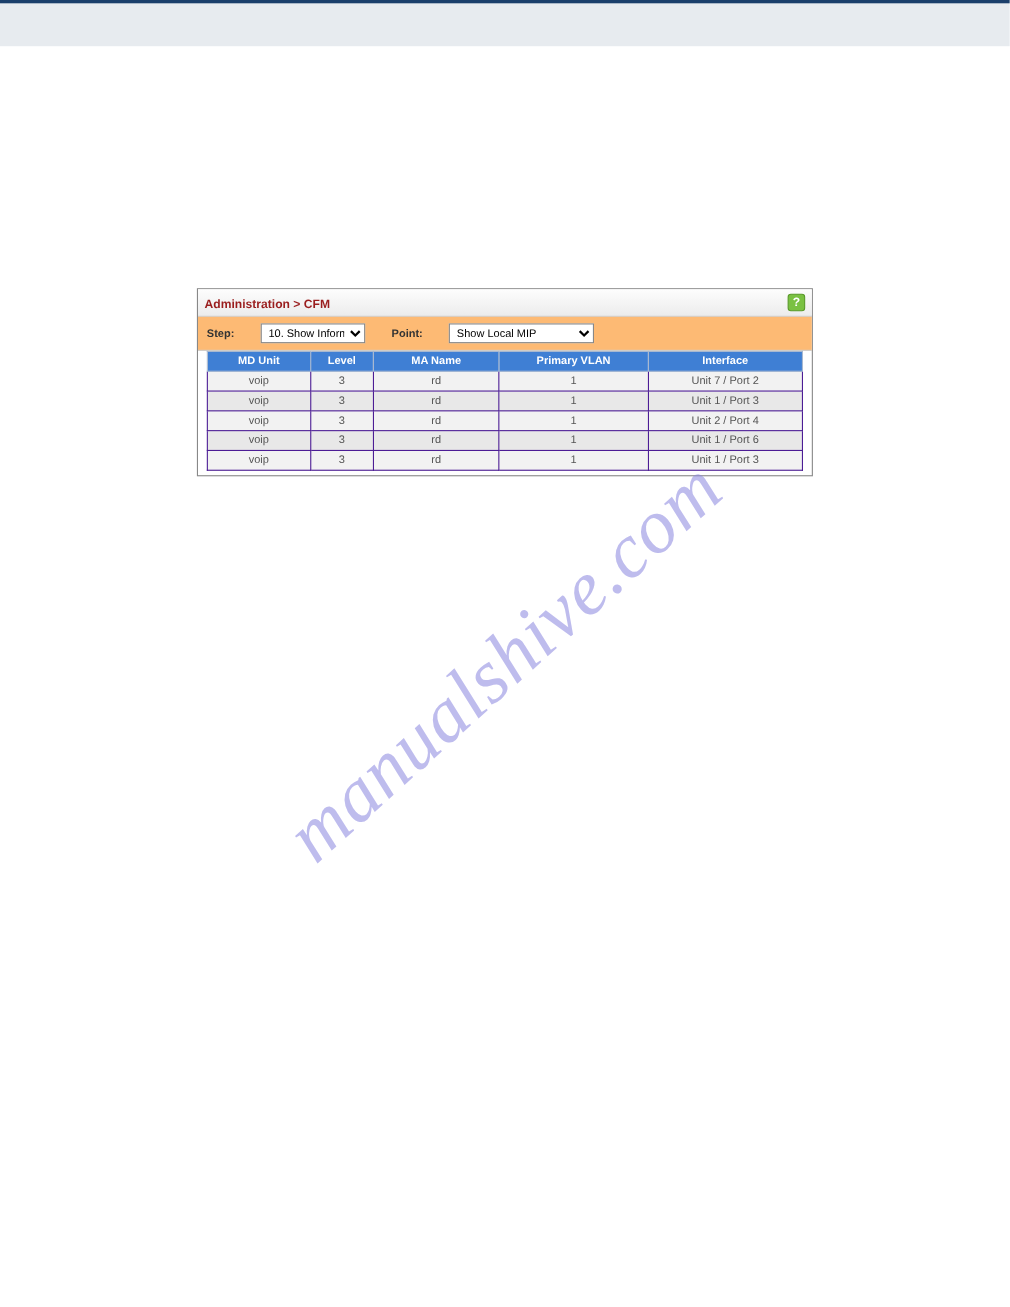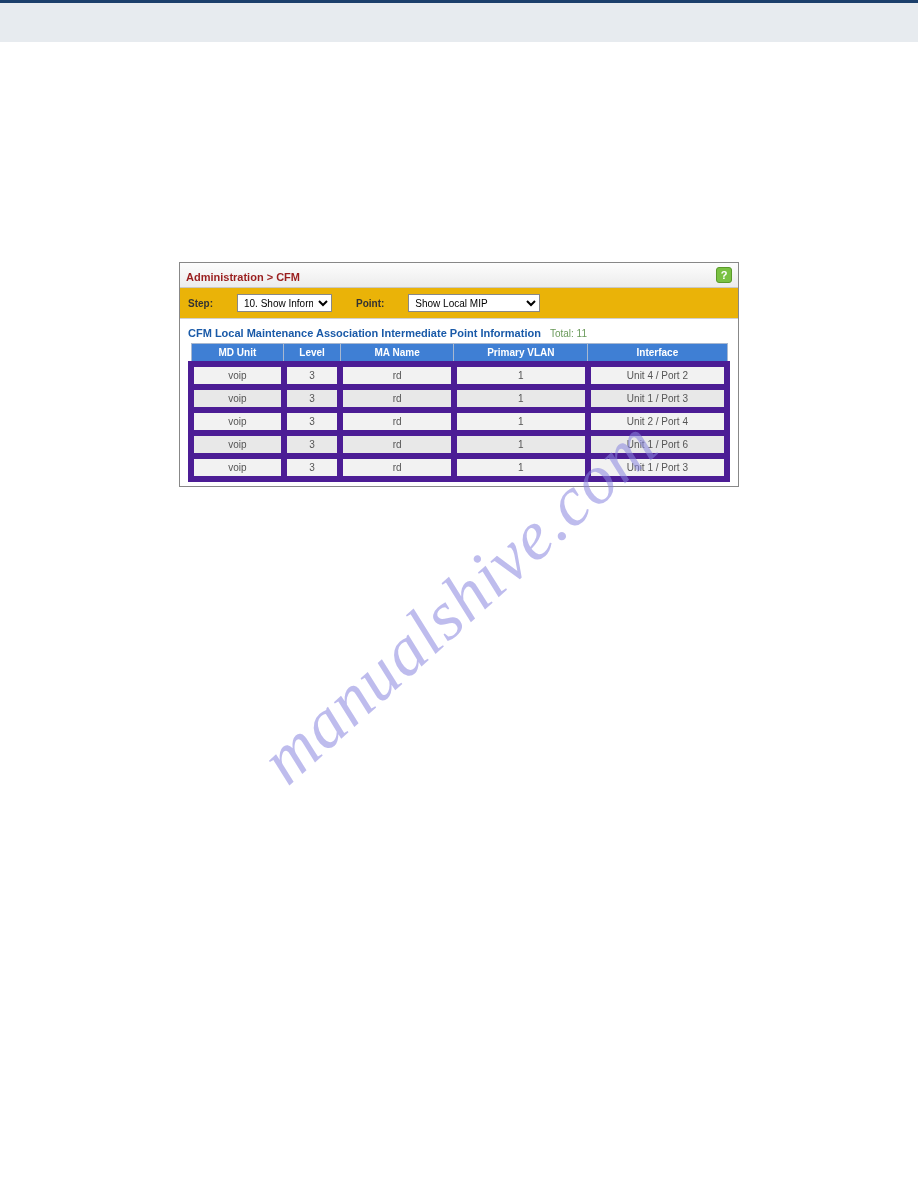--- a/index.html
+++ b/index.html
@@ -56,21 +56,21 @@
     font-weight: bold;
     text-align: center;
     line-height: 14px;
     font-size: 11px;
   }
   .controls-row {
     display: flex;
     align-items: center;
     gap: 24px;
     padding: 6px 8px;
-    background: #eab308;
+    background: #fdba74;
     border-bottom: 1px solid #d0d0d0;
   }
   .controls-row label { font-weight: bold; color: #333; }
   .sel {
     font-size: 10px;
     border: 1px solid #888;
     background: #fff;
     height: 18px;
     padding: 0 2px;
   }
@@ -101,21 +101,21 @@
     background: #3f7fd4;
     color: #fff;
     font-weight: bold;
     text-align: center;
     padding: 3px 4px;
     border: 1px solid #a8b8d0;
   }
   table.data td {
     text-align: center;
     padding: 3px 4px;
-    border: 6px solid #4c1d95;
+    border: 1px solid #4c1d95;
     color: #555;
   }
   table.data tr.odd td { background: #f2f2f2; }
   table.data tr.even td { background: #e8e8e8; }
   .col-md { width: 90px; }
   .col-lvl { width: 55px; }
   .col-ma { width: 110px; }
   .col-vlan { width: 130px; }
   .col-if { width: 135px; margin-left: 47px; }
 
@@ -153,44 +153,38 @@
       <label>Step:</label>
       <select class="sel step">
         <option>10. Show Information</option>
       </select>
       <label>Point:</label>
       <select class="sel action">
         <option>Show Local MIP</option>
       </select>
     </div>
 
-    <div class="table-title-row">
-      <span class="table-title">
-        <span>CFM Local Maintenance Association </span><span class="emph">Intermediate Point Information</span>
-      </span>
-      <span class="total">Total: 11</span>
-    </div>
 
     <table class="data">
       <thead>
         <tr>
           <th class="col-md">MD Unit</th>
           <th class="col-lvl">Level</th>
           <th class="col-ma">MA Name</th>
           <th class="col-vlan">Primary VLAN</th>
           <th class="col-if">Interface</th>
         </tr>
       </thead>
       <tbody>
         <tr class="odd">
           <td>voip</td>
           <td>3</td>
           <td>rd</td>
           <td>1</td>
-          <td>Unit 4 / Port 2</td>
+          <td>Unit 7 / Port 2</td>
         </tr>
         <tr class="even">
           <td>voip</td>
           <td>3</td>
           <td>rd</td>
           <td>1</td>
           <td>Unit 1 / Port 3</td>
         </tr>
         <tr class="odd">
           <td>voip</td>

